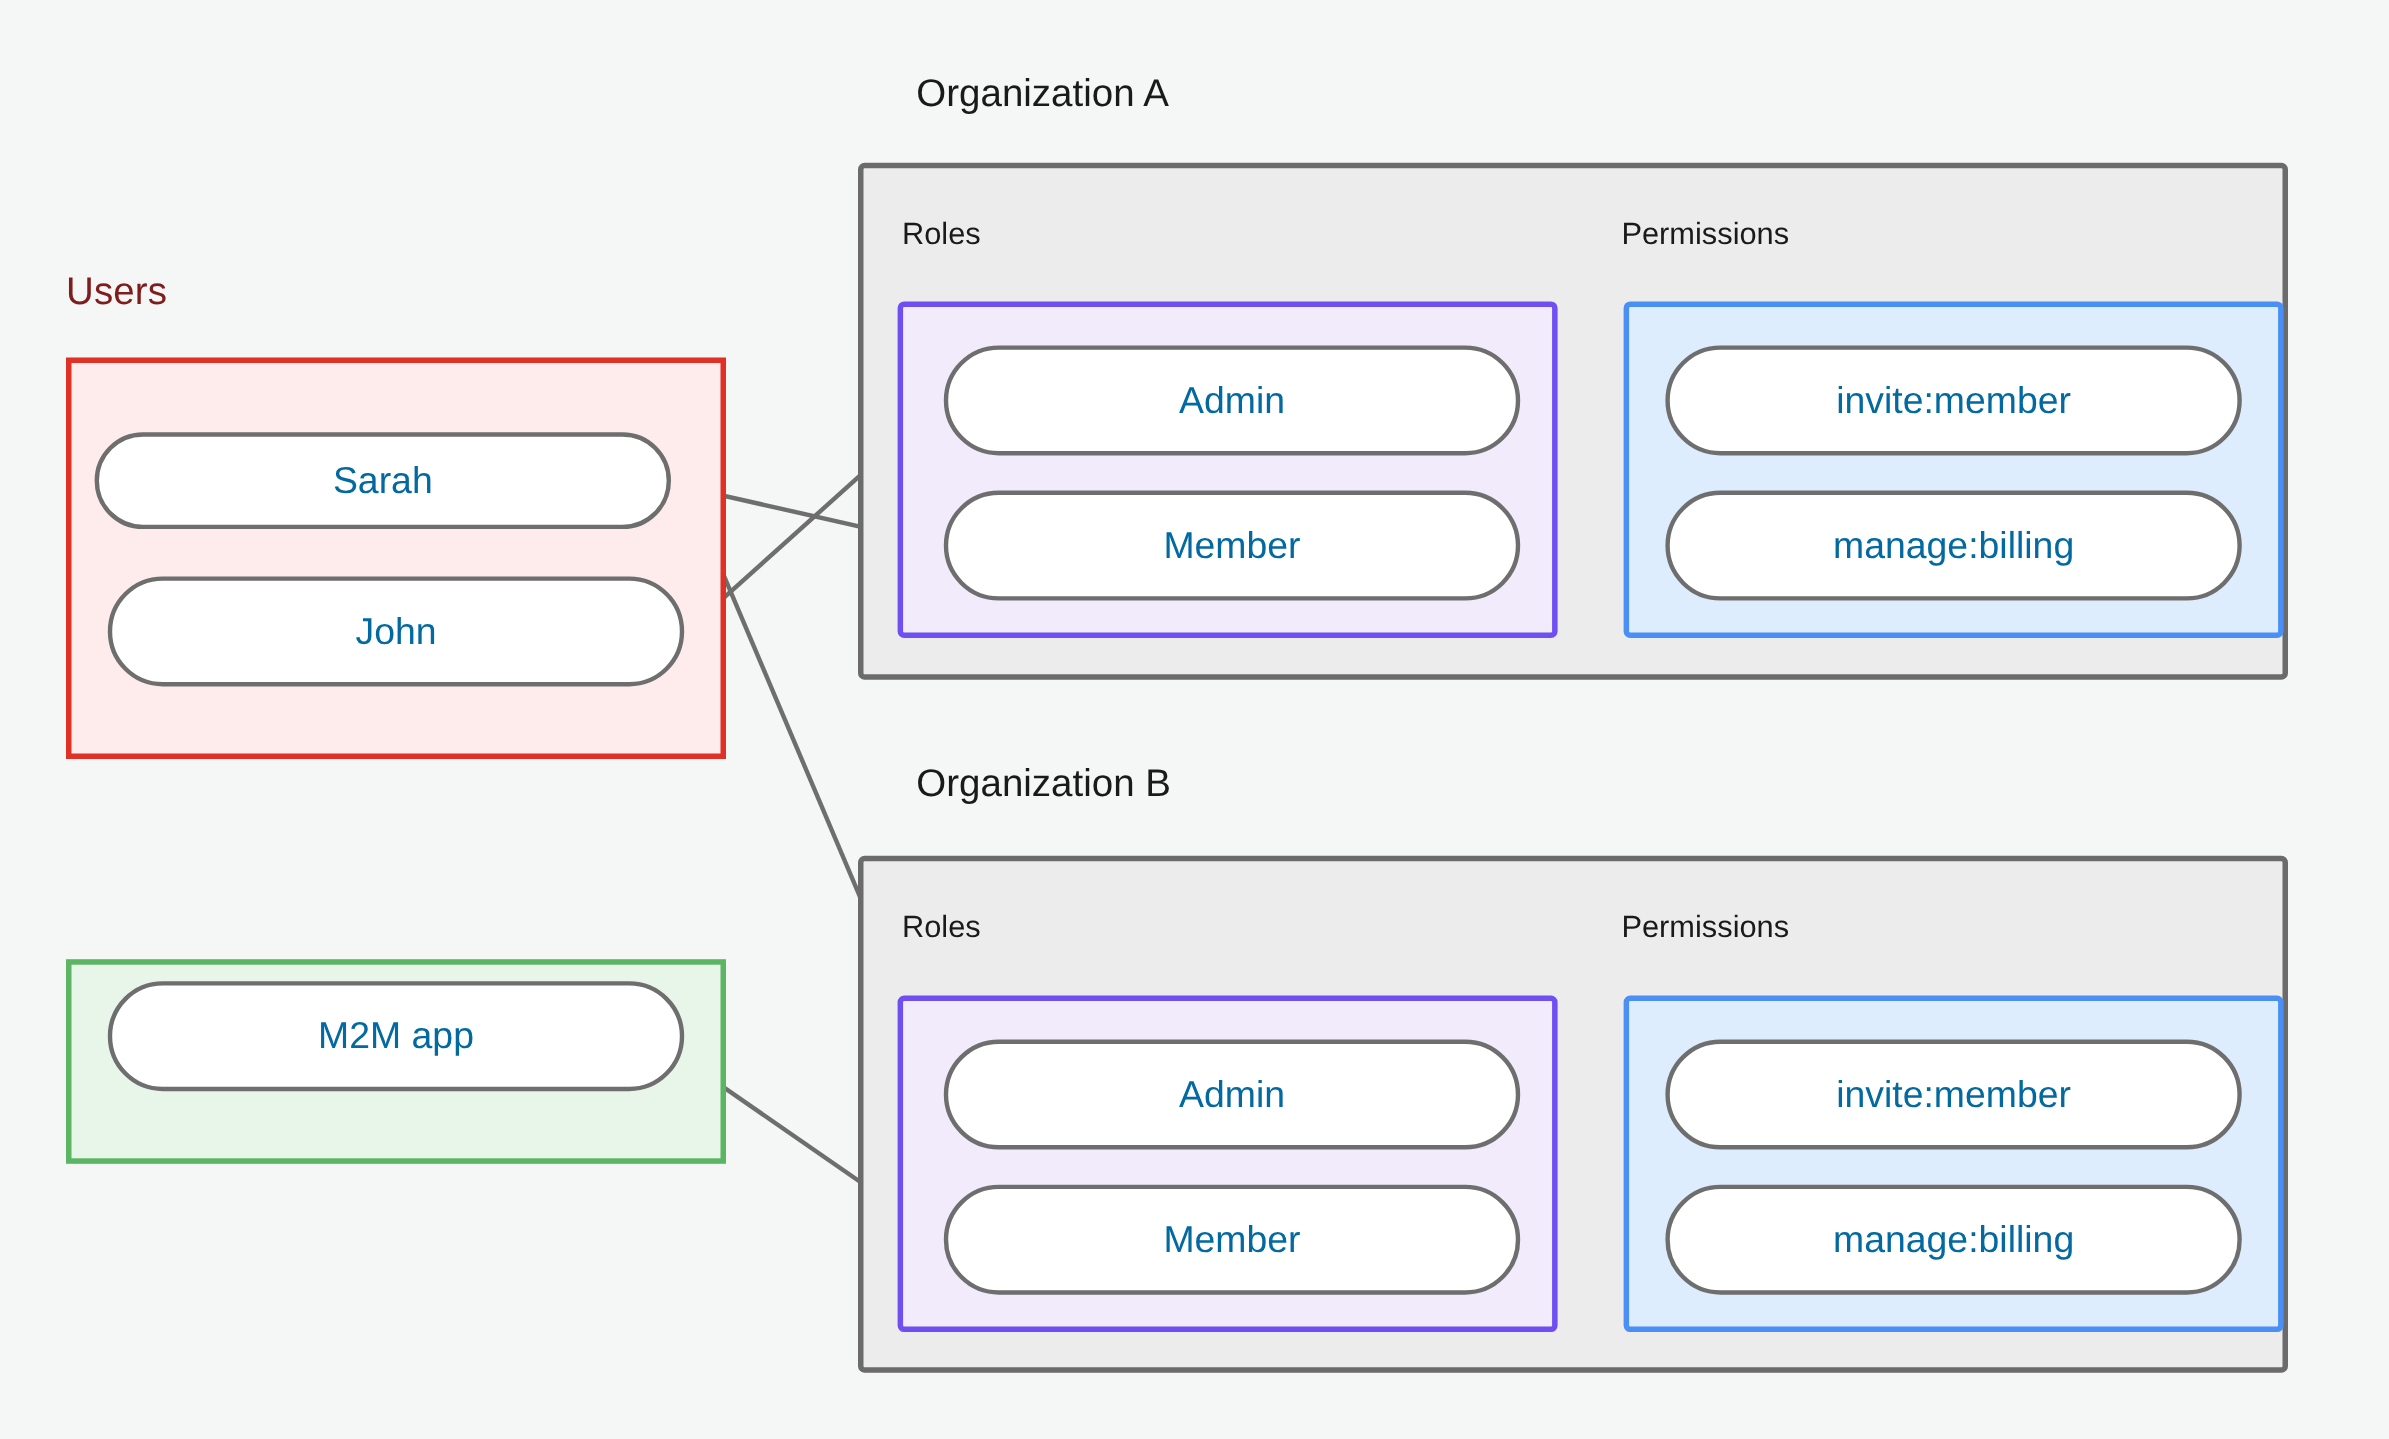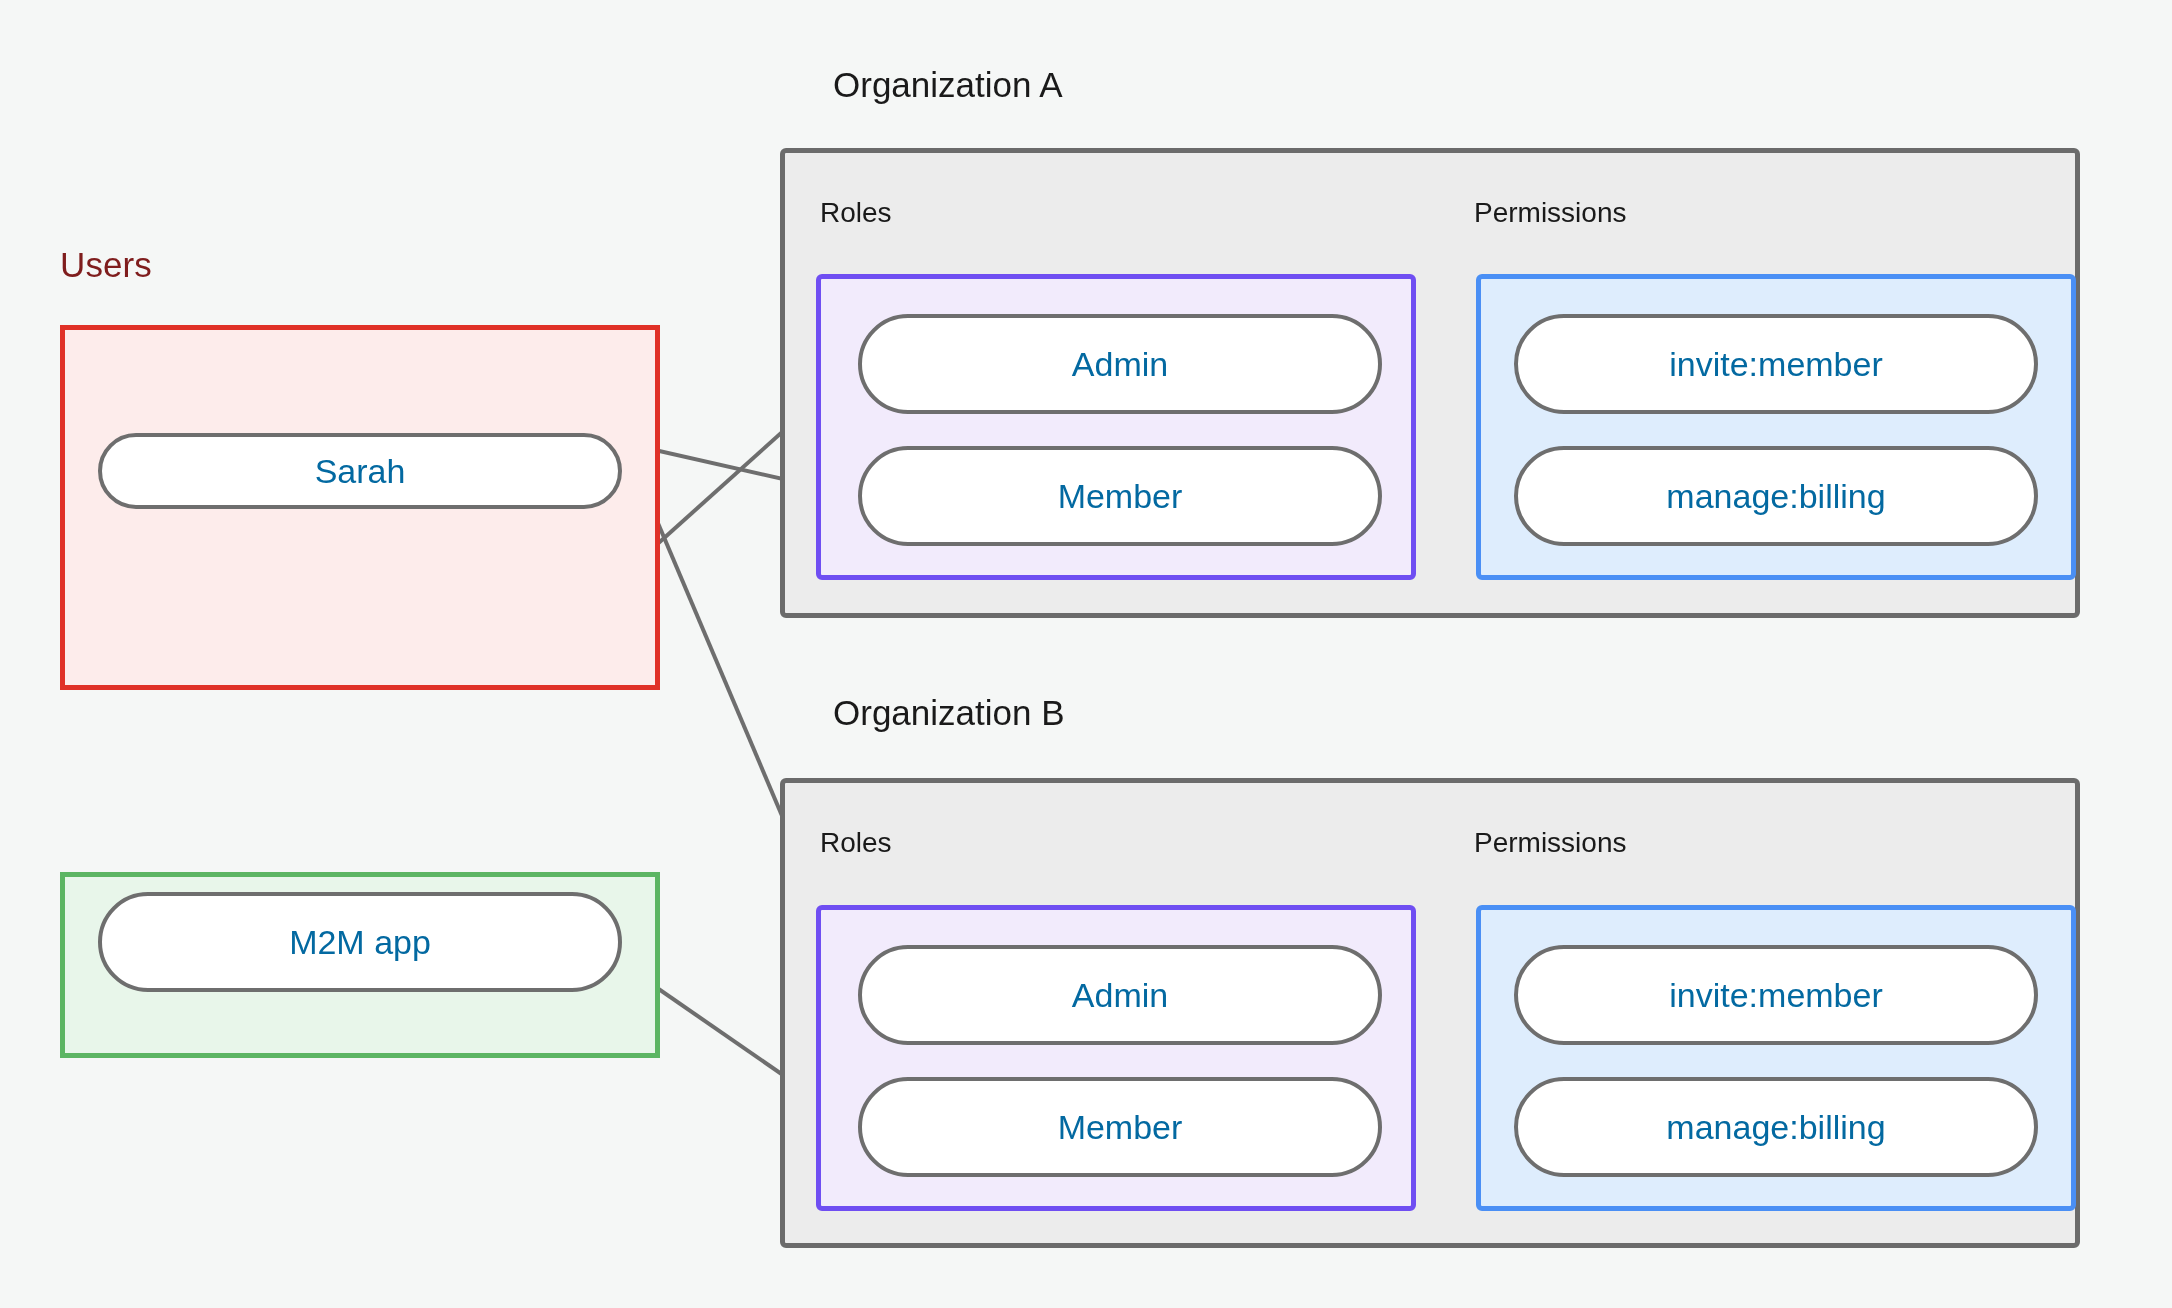--- a/index.html
+++ b/index.html
@@ -83,21 +83,22 @@
       <circle cx="858" cy="1127" r="13"></circle>
       <circle cx="1514" cy="995" r="13"></circle>
       <circle cx="1514" cy="1127" r="13"></circle>
     </g>
   </svg>
 
   <div class="grouplabel" style="left:60px;top:245px;">Users</div>
 
   <div class="box box-users" style="left:60px;top:325px;width:600px;height:365px;"></div>
 
-  <div class="pill" style="left:98px;top:393px;width:524px;height:76px;margin-top:40px;">Sarah</div>
+  <div class="pill" style="left:86px;top:393px;width:524px;height:88px;">Sarah</div>
+  <div class="pill" style="left:98px;top:524px;width:524px;height:100px;">John</div>
 
 
   <div class="box box-m2m" style="left:60px;top:872px;width:600px;height:186px;"></div>
 
   <div class="pill" style="left:98px;top:892px;width:524px;height:100px;">M2M app</div>
 
   <div class="orglabel" style="left:785px;top:65px;">Organization A</div>
 
   <div class="box box-org" style="left:780px;top:148px;width:1300px;height:470px;"></div>
 

